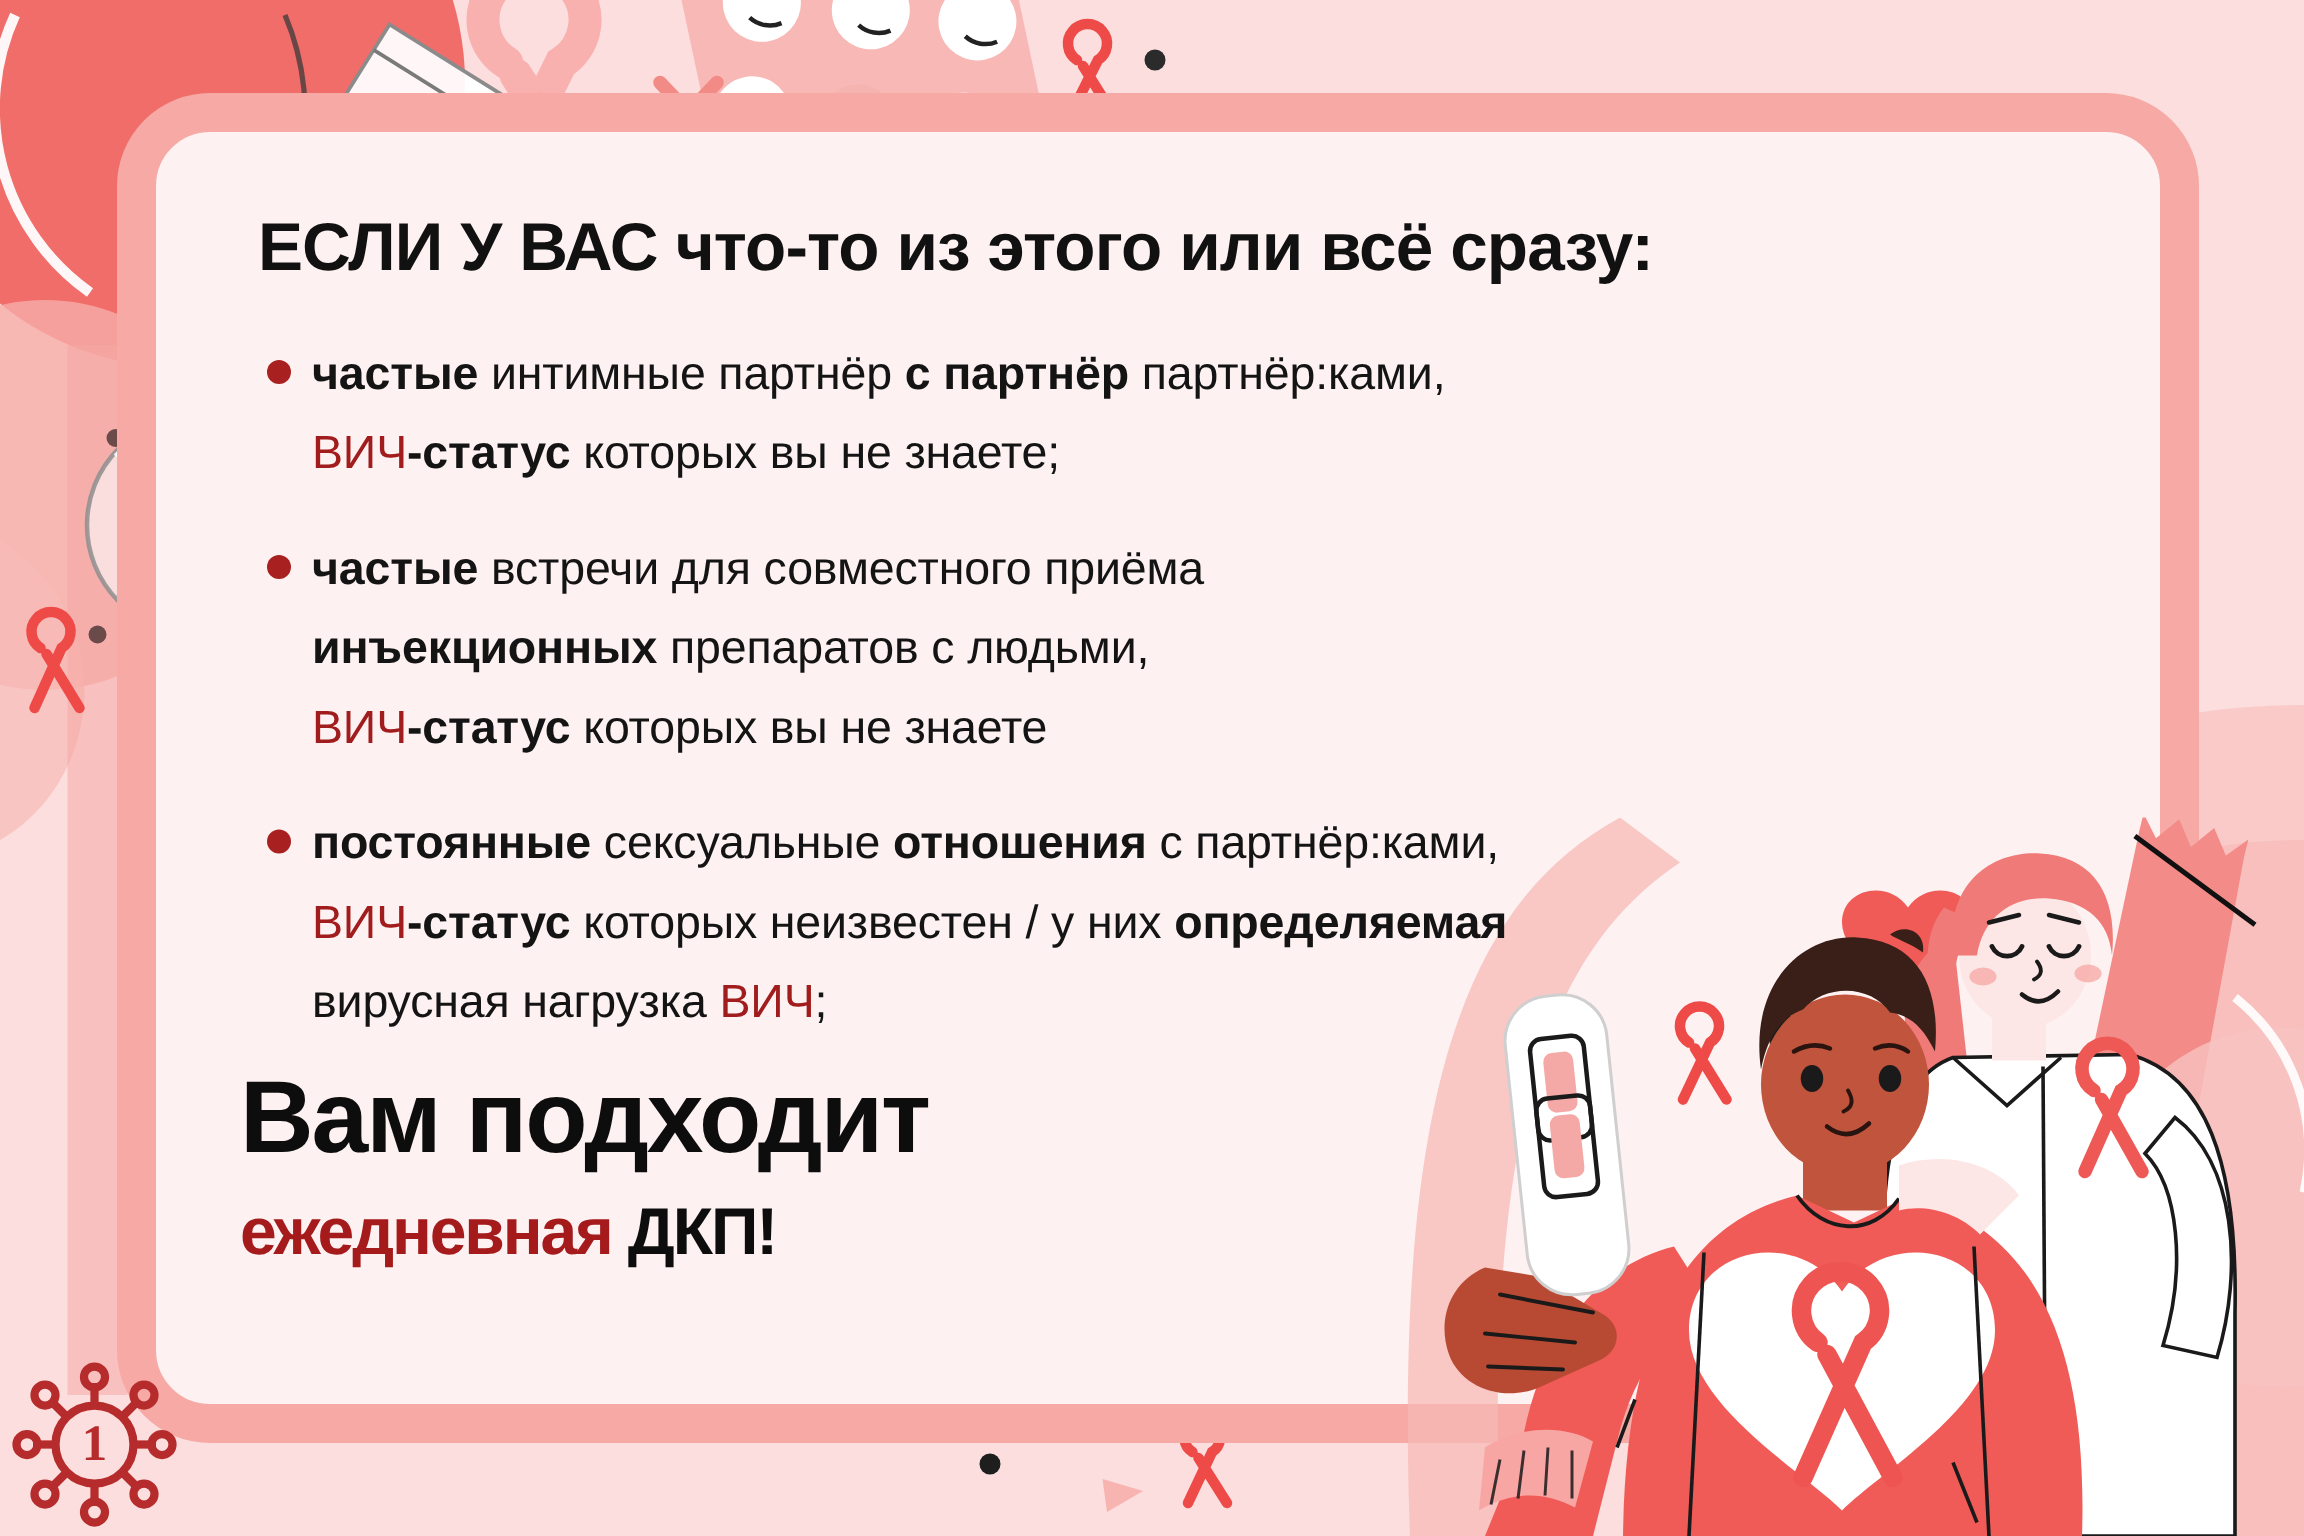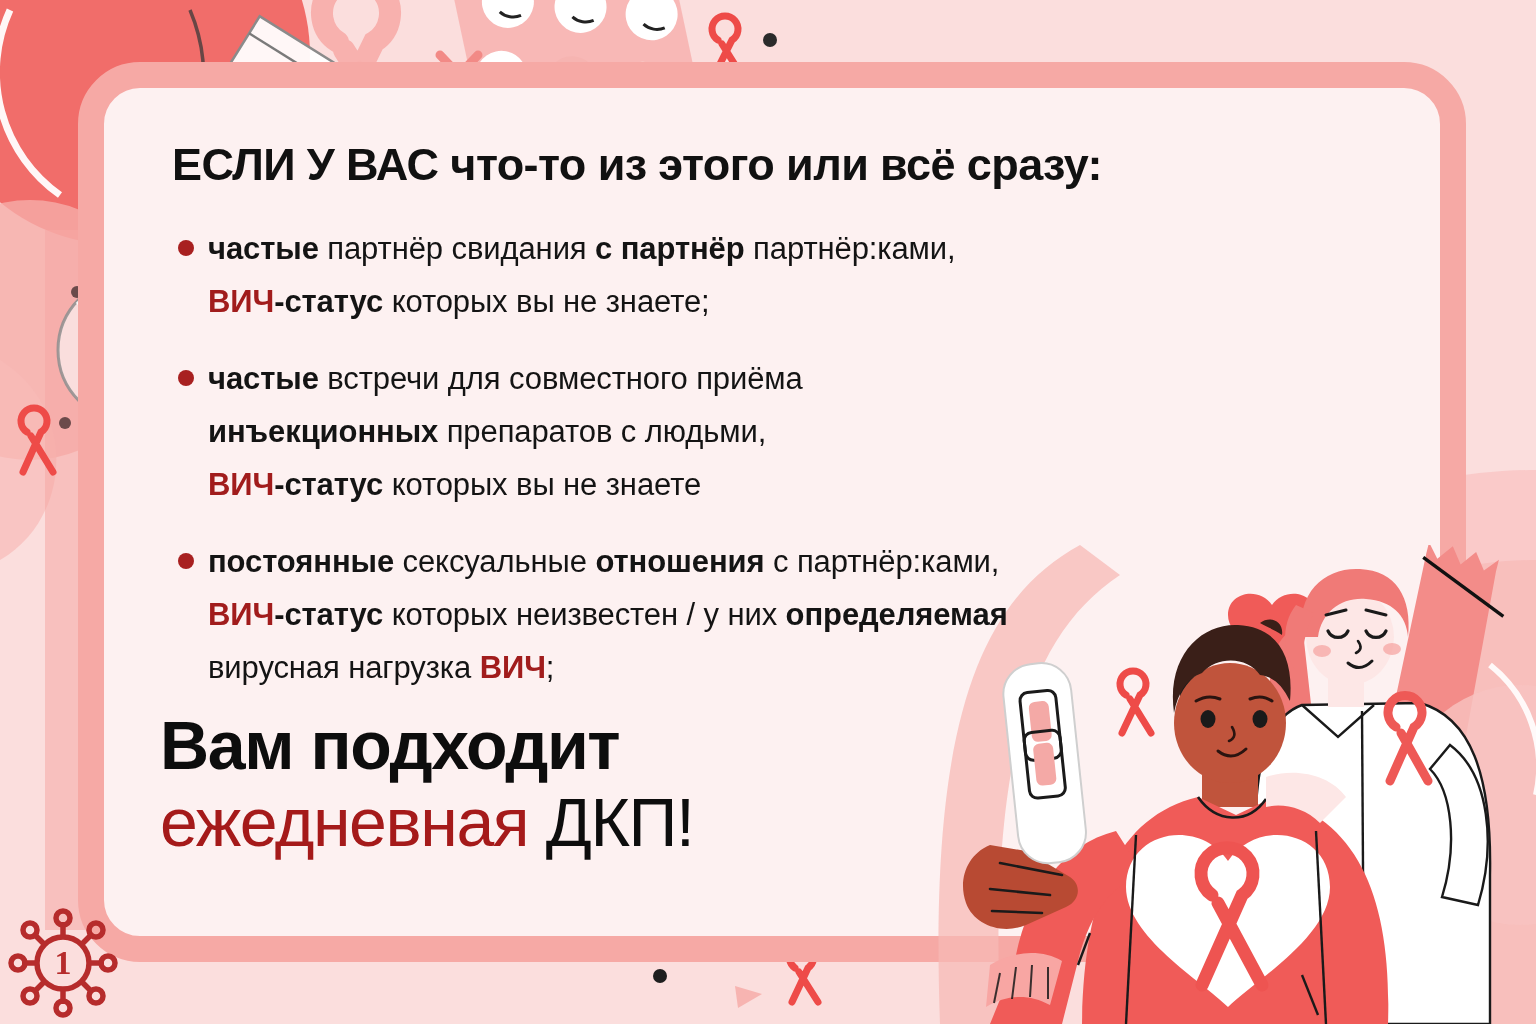--- a/index.html
+++ b/index.html
@@ -37,29 +37,29 @@
   .dot{
     position:absolute;left:0px;top:18px;width:16px;height:16px;
     border-radius:50%;background:#A82020;
   }
   .btext{
     padding-left:30px;
     font-size:31px;line-height:53px;color:#141414;font-weight:400;
     letter-spacing:-0.1px;
   }
   .b{font-weight:800;margin-top:14px;}
-  .hiv{font-weight:700;color:#A11C1C;}
+  .hiv{font-weight:400;color:#A11C1C;}
 
   .cta{position:absolute;left:160px;top:708px;}
   .cta-l1{
     font-size:68px;font-weight:800;color:#0D0D0D;line-height:74px;
     letter-spacing:-1.4px;
   }
   .cta-l2{
-    font-size:68px;font-weight:400;line-height:80px;letter-spacing:-1.4px;
+    font-size:44px;font-weight:700;line-height:80px;letter-spacing:-1.4px;
     color:#0D0D0D;
   }
   .cta-red{color:#A51A1A;}
 
   
   .badge{position:absolute;left:8px;top:908px;width:110px;height:110px;}
   .badge .num{
     position:absolute;left:0;top:0;width:110px;height:110px;
     display:flex;align-items:center;justify-content:center;
     font-size:34px;font-weight:700;color:#B62C2C;
@@ -308,21 +308,21 @@
 
     <div class="heading">
       <span class="h-strong">ЕСЛИ У ВАС</span><span> что-то из этого или всё сразу:</span>
     </div>
 
     <div class="bullets">
 
       <div class="bullet">
         <span class="dot"></span>
         <div class="btext">
-          <span class="b">частые </span><span>партнёр свидания </span><span class="b">с партнёр </span><span>партнёр:ками,</span><br>
+          <span class="b">частые </span><span>интимные партнёр </span><span class="b">с партнёр </span><span>партнёр:ками,</span><br>
           <span class="hiv">ВИЧ</span><span class="b">-статус </span><span>которых вы не знаете;</span>
         </div>
       </div>
 
       <div class="bullet">
         <span class="dot"></span>
         <div class="btext">
           <span class="b">частые </span><span>встречи для совместного приёма</span><br>
           <span class="b">инъекционных </span><span>препаратов с людьми,</span><br>
           <span class="hiv">ВИЧ</span><span class="b">-статус </span><span>которых вы не знаете</span>

